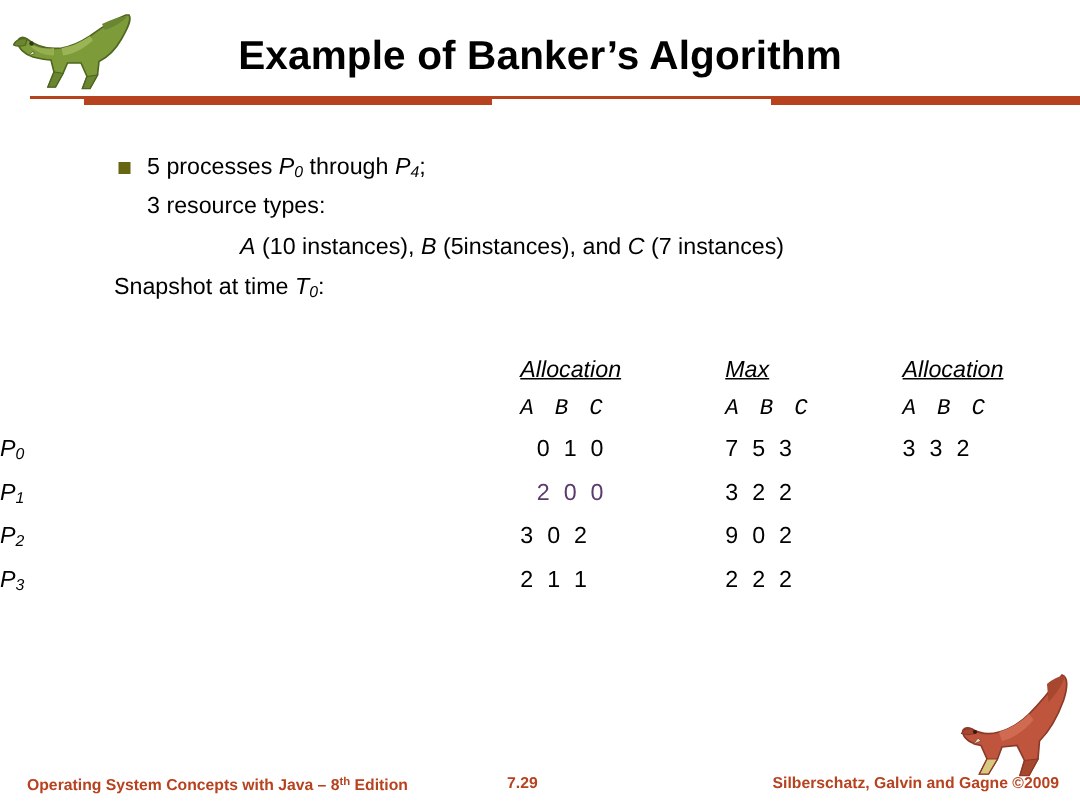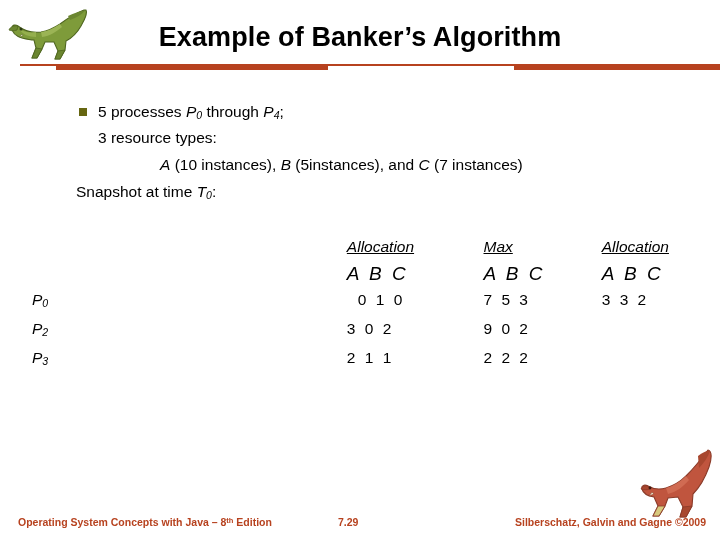--- a/index.html
+++ b/index.html
@@ -141,29 +141,29 @@
   #header-row th { height: 25px; }
   .hdr {
     font-style: italic;
     text-decoration: underline;
     font-size: 15.5px;
     color: #000000;
   }
   #subheader-row td { height: 28px; }
   .abc {
     font-style: italic;
-    font-size: 19px;
+    font-size: 15px;
     letter-spacing: 2.5px;
+    font-family: Liberation Mono, monospace;
   }
   .data-row td { height: 29px; }
   .pid {
     font-style: italic;
     font-size: 15.5px;
     padding-right: 0;
-    margin-left: 32px;
   }
   .vals {
     font-size: 15.5px;
     letter-spacing: 2.5px;
   }
   .vals-indent { padding-left: 11px; }
   .highlight { color: #5B3A6E; }
 
   
   #footer {
@@ -259,20 +259,27 @@
     </tr>
 
   <tr class="data-row">
         <td class="col-pid"><span class="pid">P<sub>0</sub></span></td>
         <td class="col-gap1"></td>
         <td class="col-alloc"><span class="vals vals-indent">0 1 0</span></td>
         <td class="col-max"><span class="vals">7 5 3</span></td>
         <td class="col-avail"><span class="vals">3 3 2</span></td>
       </tr>
       <tr class="data-row">
+        <td class="col-pid"><span class="pid">P<sub>1</sub></span></td>
+        <td class="col-gap1"></td>
+        <td class="col-alloc"><span class="vals vals-indent highlight">2 0 0</span></td>
+        <td class="col-max"><span class="vals">3 2 2</span></td>
+        <td class="col-avail"></td>
+      </tr>
+      <tr class="data-row">
         <td class="col-pid"><span class="pid">P<sub>2</sub></span></td>
         <td class="col-gap1"></td>
         <td class="col-alloc"><span class="vals">3 0 2</span></td>
         <td class="col-max"><span class="vals">9 0 2</span></td>
         <td class="col-avail"></td>
       </tr>
       <tr class="data-row">
         <td class="col-pid"><span class="pid">P<sub>3</sub></span></td>
         <td class="col-gap1"></td>
         <td class="col-alloc"><span class="vals">2 1 1</span></td>

